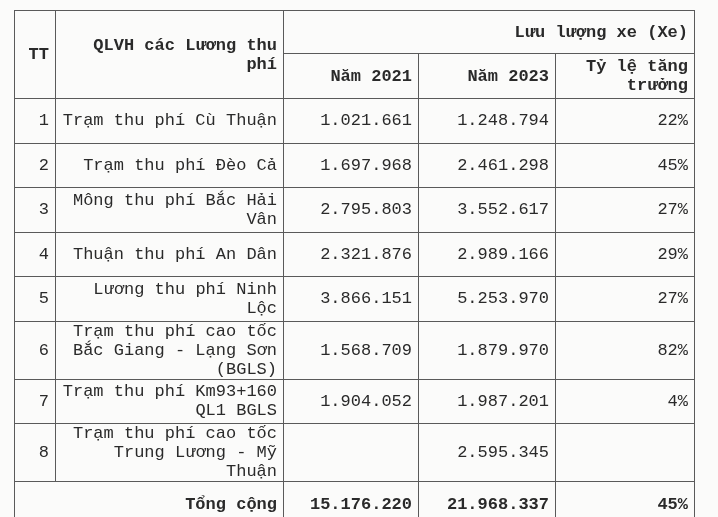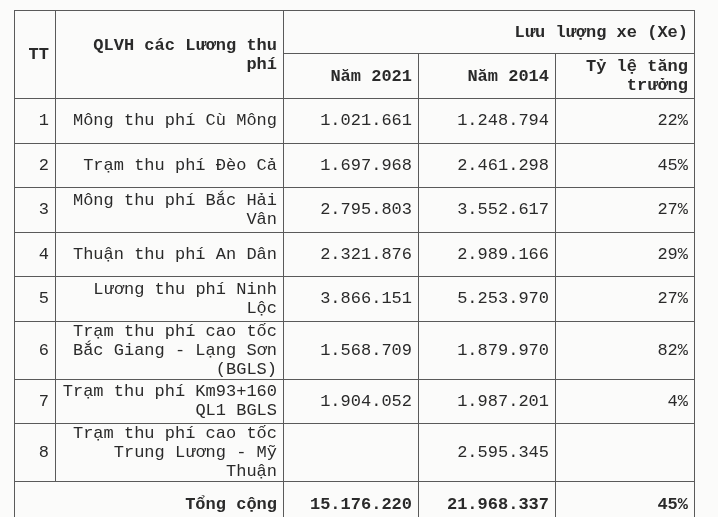--- a/index.html
+++ b/index.html
@@ -40,28 +40,28 @@
       <col class="c-rate">
   </colgroup>
   <thead>
     <tr class="h1">
       <th rowspan="2">TT</th>
       <th rowspan="2">QLVH các Lương thu phí</th>
       <th colspan="3">Lưu lượng xe (Xe)</th>
     </tr>
     <tr class="h2">
       <th>Năm 2021</th>
-      <th>Năm 2014</th>
+      <th>Năm 2023</th>
       <th>Tỷ lệ tăng trưởng</th>
     </tr>
   </thead>
   <tbody>
     <tr class="row">
       <td>1</td>
-      <td class="name">Mông thu phí Cù Mông</td>
+      <td class="name">Trạm thu phí Cù Thuận</td>
       <td>1.021.661</td>
       <td>1.248.794</td>
       <td>22%</td>
     </tr>
     <tr class="row">
       <td>2</td>
       <td class="name">Trạm thu phí Đèo Cả</td>
       <td>1.697.968</td>
       <td>2.461.298</td>
       <td>45%</td>

